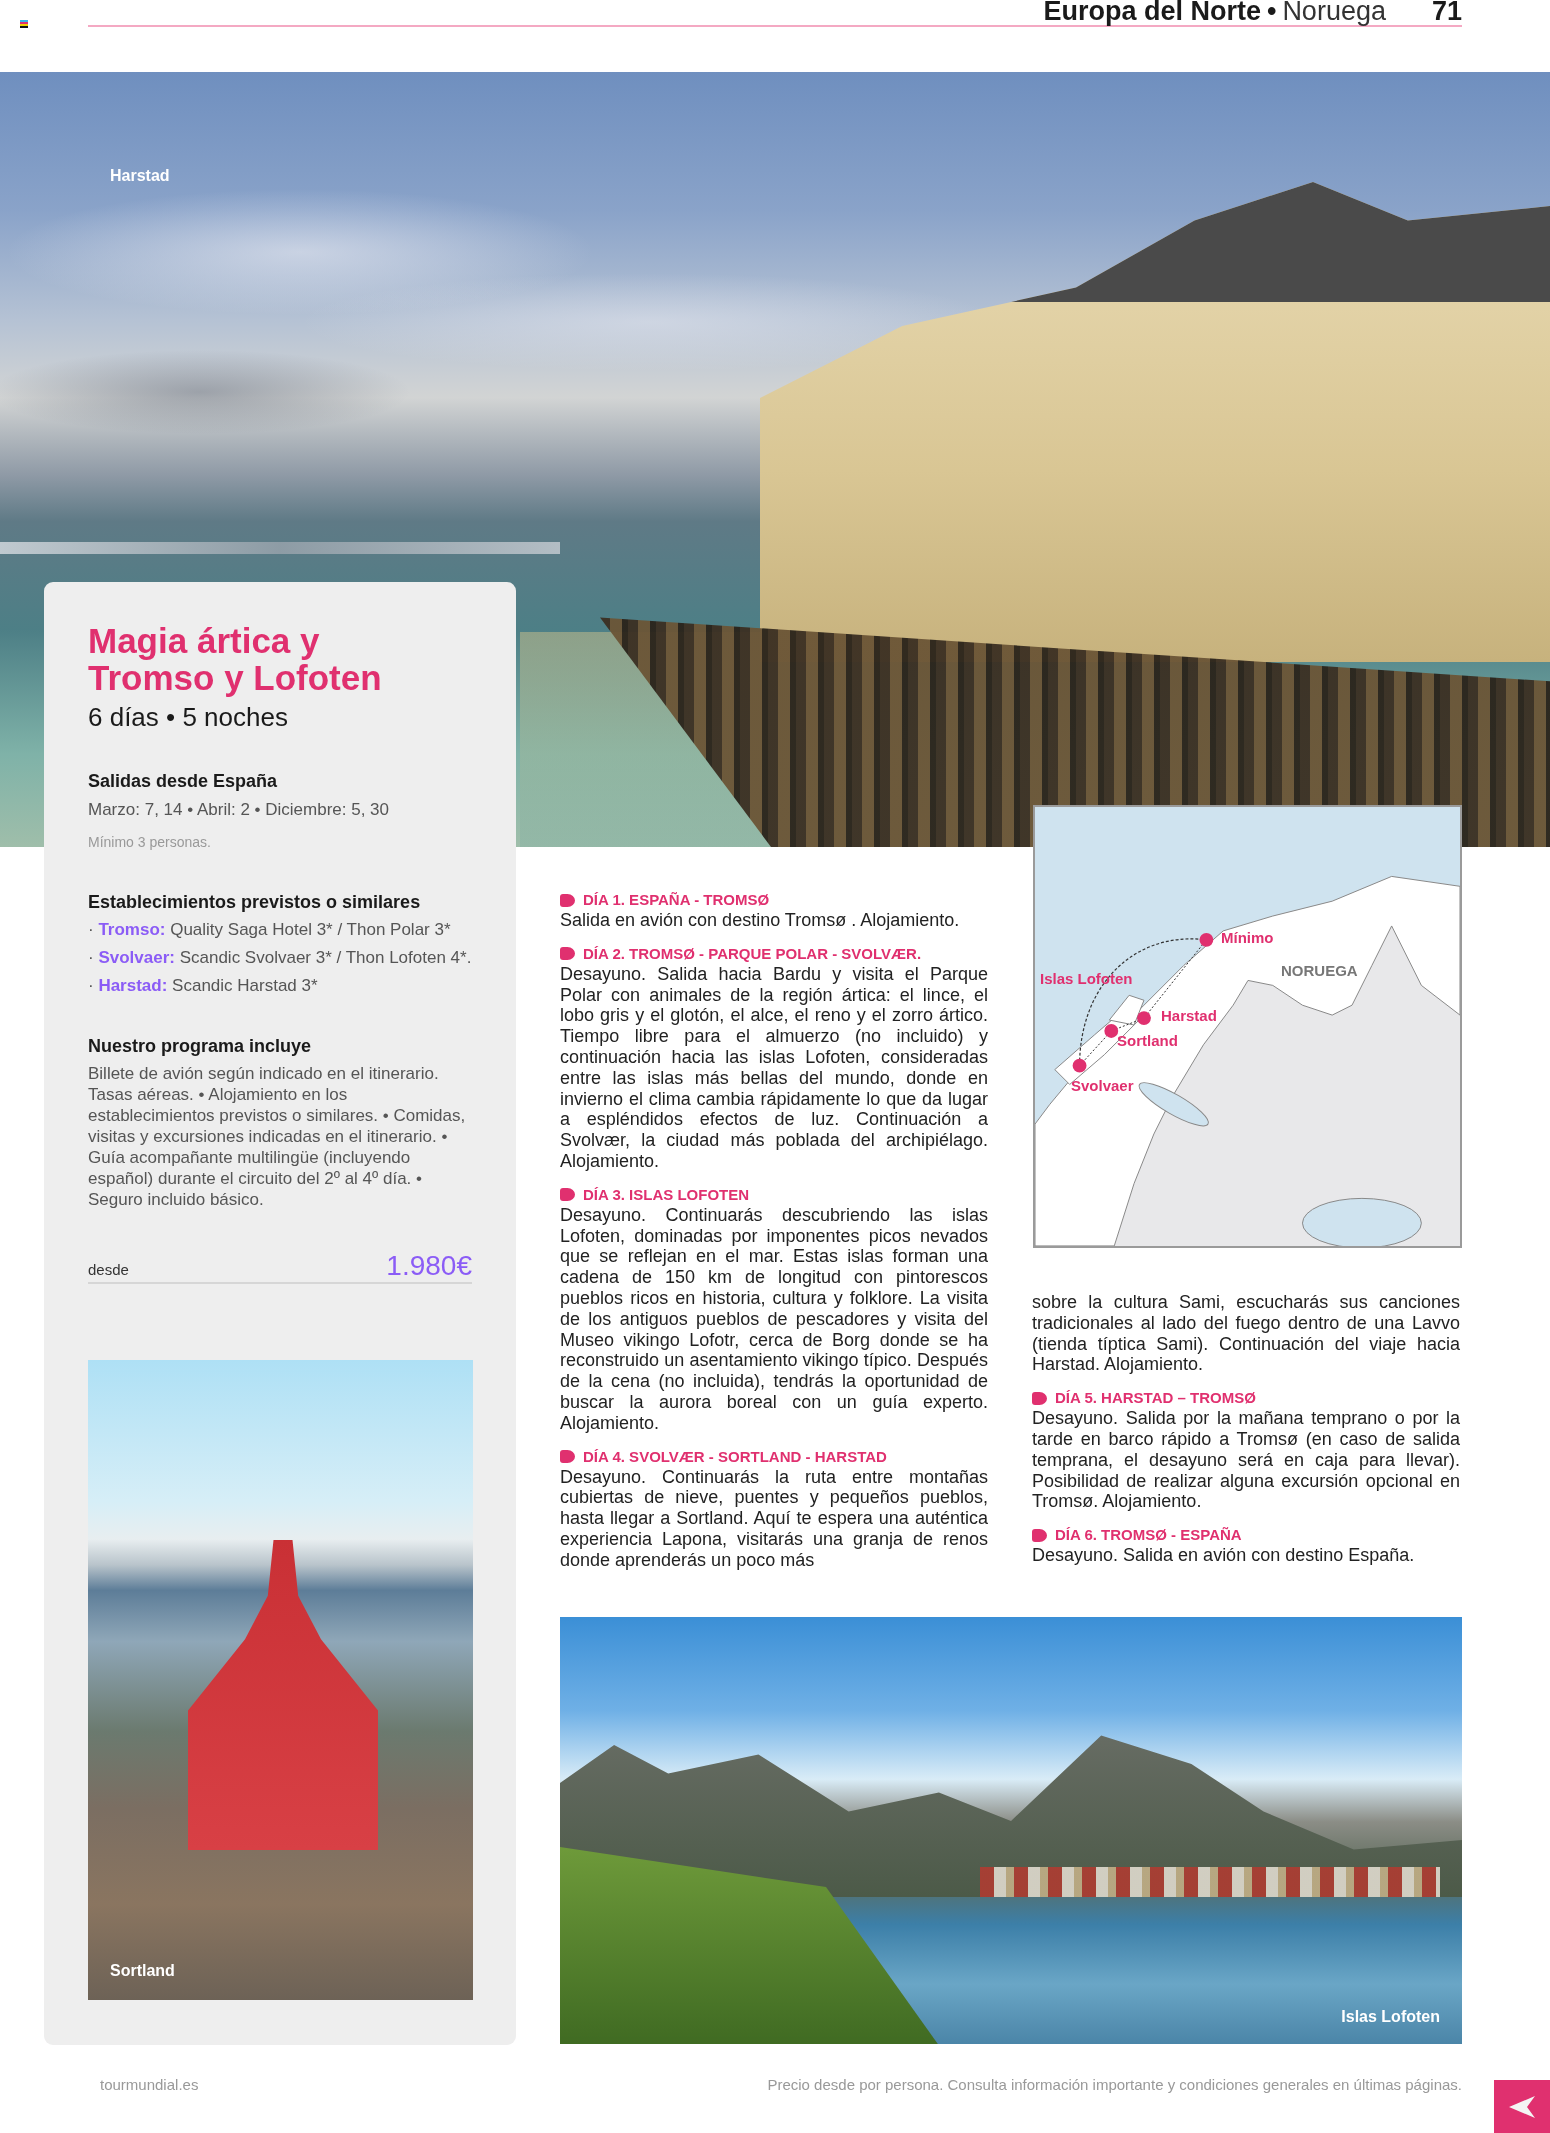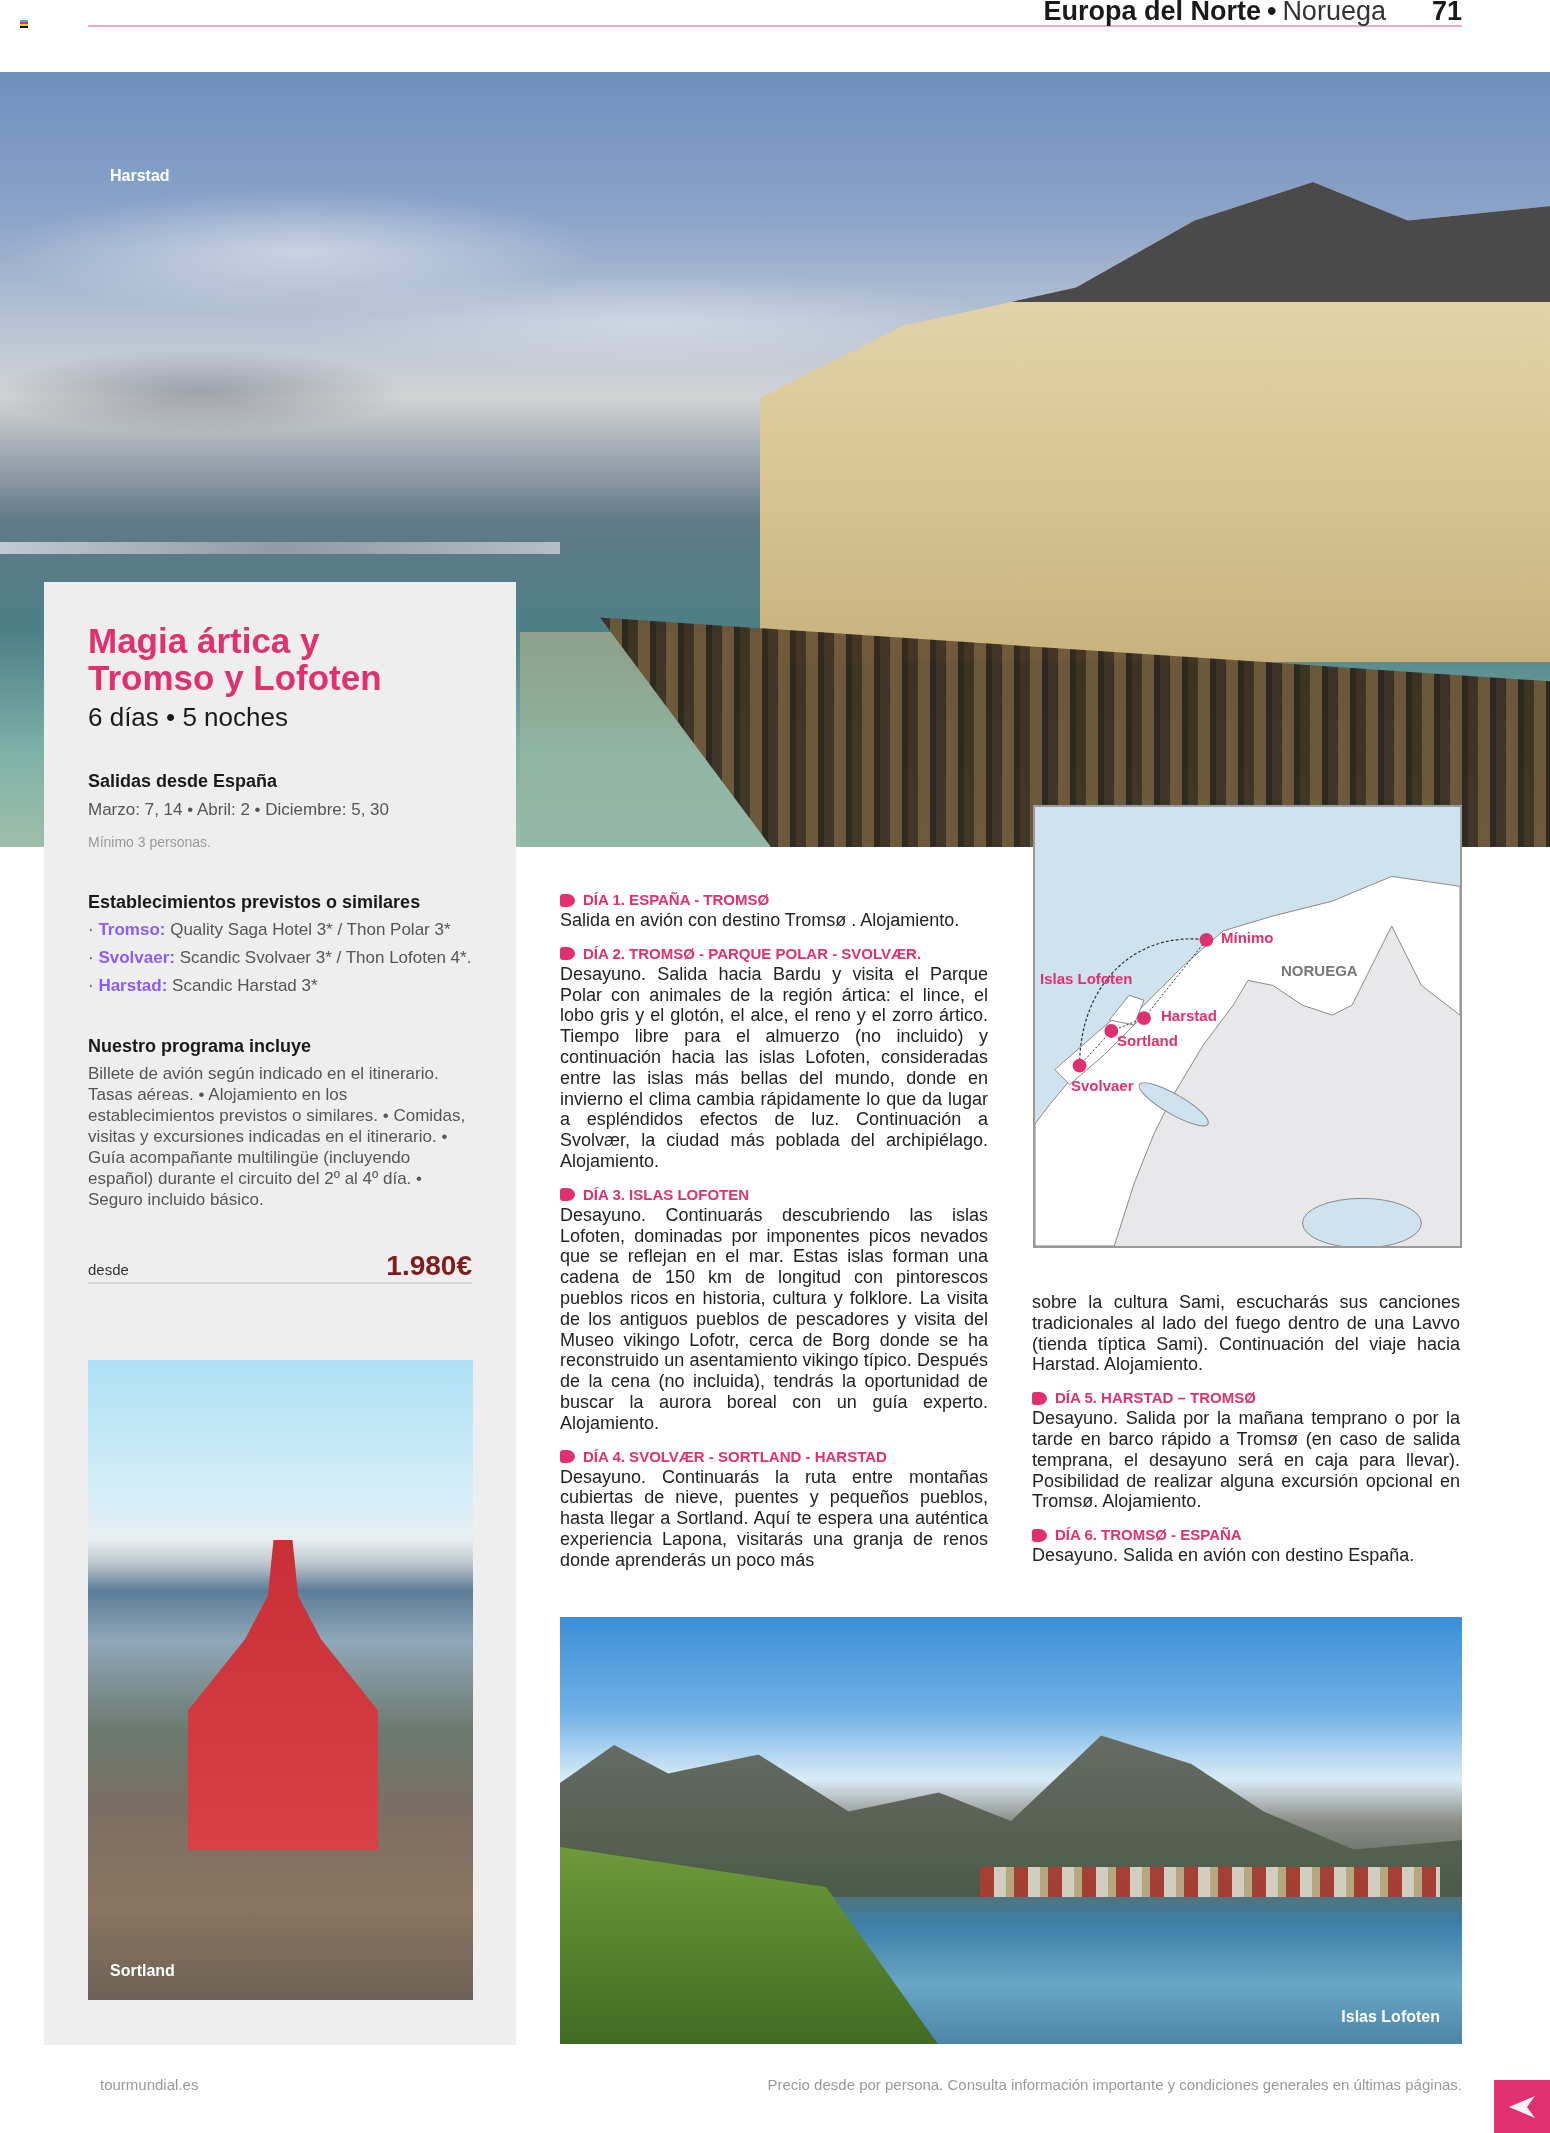--- a/index.html
+++ b/index.html
@@ -39,37 +39,37 @@
     background: repeating-linear-gradient(90deg, #3b2f22 0 10px, #6b5536 10px 22px, #2a231a 22px 28px);
     clip-path: polygon(0 10%, 100% 35%, 100% 100%, 18% 100%);
     opacity: 0.95;
   }
   .hero .water-reflect { position: absolute; left: 520px; top: 560px; width: 380px; height: 215px;
     background: linear-gradient(180deg, rgba(220,200,140,0.45), rgba(120,170,160,0.3));
   }
   .hero-caption { position: absolute; left: 110px; top: 95px; color: #fff; font-weight: bold; font-size: 16px; }
 
   
-  .left-panel { position: absolute; left: 44px; top: 582px; width: 472px; height: 1463px; background: #eeeeee; }
+  .left-panel { position: absolute; left: 44px; top: 582px; width: 472px; height: 1463px; background: #eeeeee; border-radius: 9px; }
   .lp-inner { position: absolute; left: 44px; top: 40px; width: 384px; }
   .trip-title { color: #e0306f; font-weight: bold; font-size: 35px; line-height: 37px; }
   .trip-duration { font-size: 26px; color: #1a1a1a; margin-top: 6px; }
   .h-sub { font-weight: bold; font-size: 18px; color: #1a1a1a; }
   .departures { margin-top: 38px; }
   .departures .dates { font-size: 17px; color: #555; margin-top: 8px; }
   .departures .min { font-size: 14px; color: #999; margin-top: 14px; }
   .hotels { margin-top: 42px; }
   .hotel-list { list-style: none; margin-top: 6px; }
   .hotel-list li { font-size: 17px; color: #555; line-height: 21px; padding-left: 12px; text-indent: -12px; margin-bottom: 7px; }
   .hotel-list li .city { font-weight: bold; color: #8b5cf6; }
   .includes { margin-top: 40px; }
   .includes p { font-size: 17px; color: #555; line-height: 21px; margin-top: 6px; }
   .price-row { margin-top: 40px; display: flex; justify-content: space-between; align-items: baseline; gap: 10px; border-bottom: 2px solid #d6d6d6; }
   .price-row .from { font-size: 15px; color: #333; }
-  .price-row .amount { font-size: 28px; font-weight: bold; color: #7f1d1d; }
+  .price-row .amount { font-size: 28px; font-weight: normal; color: #8b5cf6; }
   .sortland-photo { position: absolute; left: 44px; top: 778px; width: 385px; height: 640px; overflow: hidden;
     background: linear-gradient(180deg, #aee0f5 0%, #d6eef7 22%, #e8eef0 28%, #b9c4cb 32%, #5d7d98 36%, #8fa7b8 44%, #6b7a6f 58%, #7b6e62 70%, #8a7560 85%, #6d6256 100%);
   }
   .church { position: absolute; left: 100px; top: 180px; width: 190px; height: 310px;
     background: linear-gradient(180deg, #c93035, #d84045);
     clip-path: polygon(45% 0, 55% 0, 58% 18%, 70% 32%, 100% 55%, 100% 100%, 0 100%, 0 55%, 30% 32%, 42% 18%);
   }
   .photo-caption { position: absolute; color: #fff; font-weight: bold; font-size: 16px; }
   .sortland-photo .photo-caption { left: 22px; bottom: 20px; }
 

